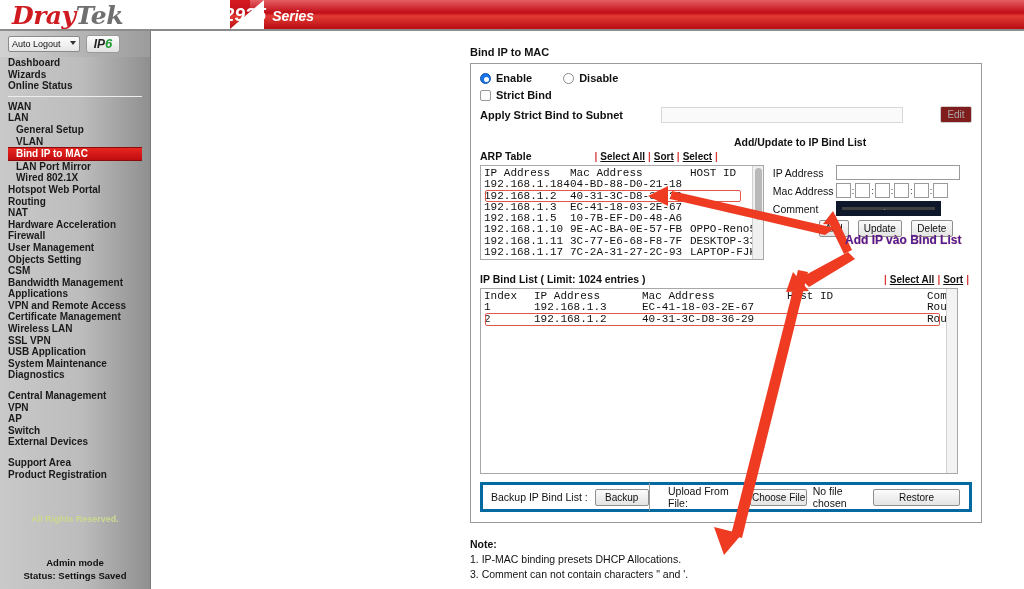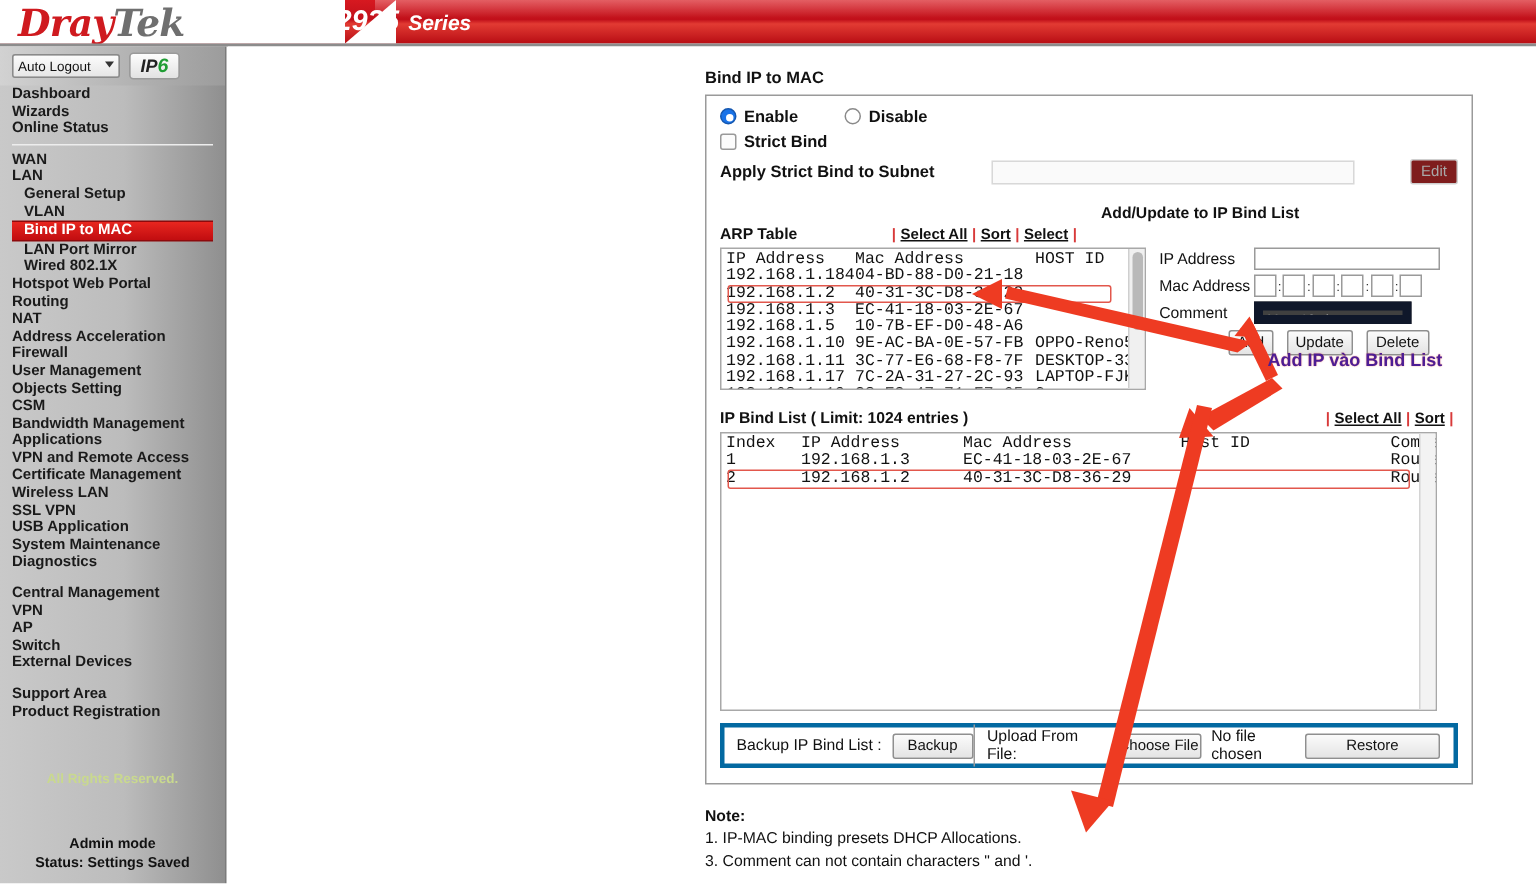--- a/index.html
+++ b/index.html
@@ -355,21 +355,21 @@
     align-items: center;
   }
   .bb-left {
     display: flex; align-items: center;
     padding-left: 8px;
     width: 167px; height: 28px;
     border-right: 1px solid #9a9a9a;
   }
   .bb-right {
     display: flex; align-items: center;
-    padding-left: 8px;
+    padding-left: 18px;
     flex: 1; height: 28px;
   }
   .bb-lbl { font-size: 10.5px; color: #111; }
   .btn-backup { width: 54px; margin-left: 7px; }
   .btn-choose { width: 62px; margin-left: 7px; }
   .nofile { font-size: 10.5px; color: #111; margin-left: 6px; }
   .btn-restore { width: 96px; margin-left: auto; margin-right: 9px; }
 
   .note {
     margin-top: 14px;
@@ -424,21 +424,21 @@
         <div class="mi">WAN</div>
         <div class="mi">LAN</div>
         <div class="mi sub">General Setup</div>
         <div class="mi sub">VLAN</div>
         <div class="mi sub selected">Bind IP to MAC</div>
         <div class="mi sub">LAN Port Mirror</div>
         <div class="mi sub">Wired 802.1X</div>
         <div class="mi">Hotspot Web Portal</div>
         <div class="mi">Routing</div>
         <div class="mi">NAT</div>
-        <div class="mi">Address Acceleration</div>
+        <div class="mi">Hardware Acceleration</div>
         <div class="mi">Firewall</div>
         <div class="mi">User Management</div>
         <div class="mi">Objects Setting</div>
         <div class="mi">CSM</div>
         <div class="mi">Bandwidth Management</div>
         <div class="mi">Applications</div>
         <div class="mi">VPN and Remote Access</div>
         <div class="mi">Certificate Management</div>
         <div class="mi">Wireless LAN</div>
         <div class="mi">SSL VPN</div>

